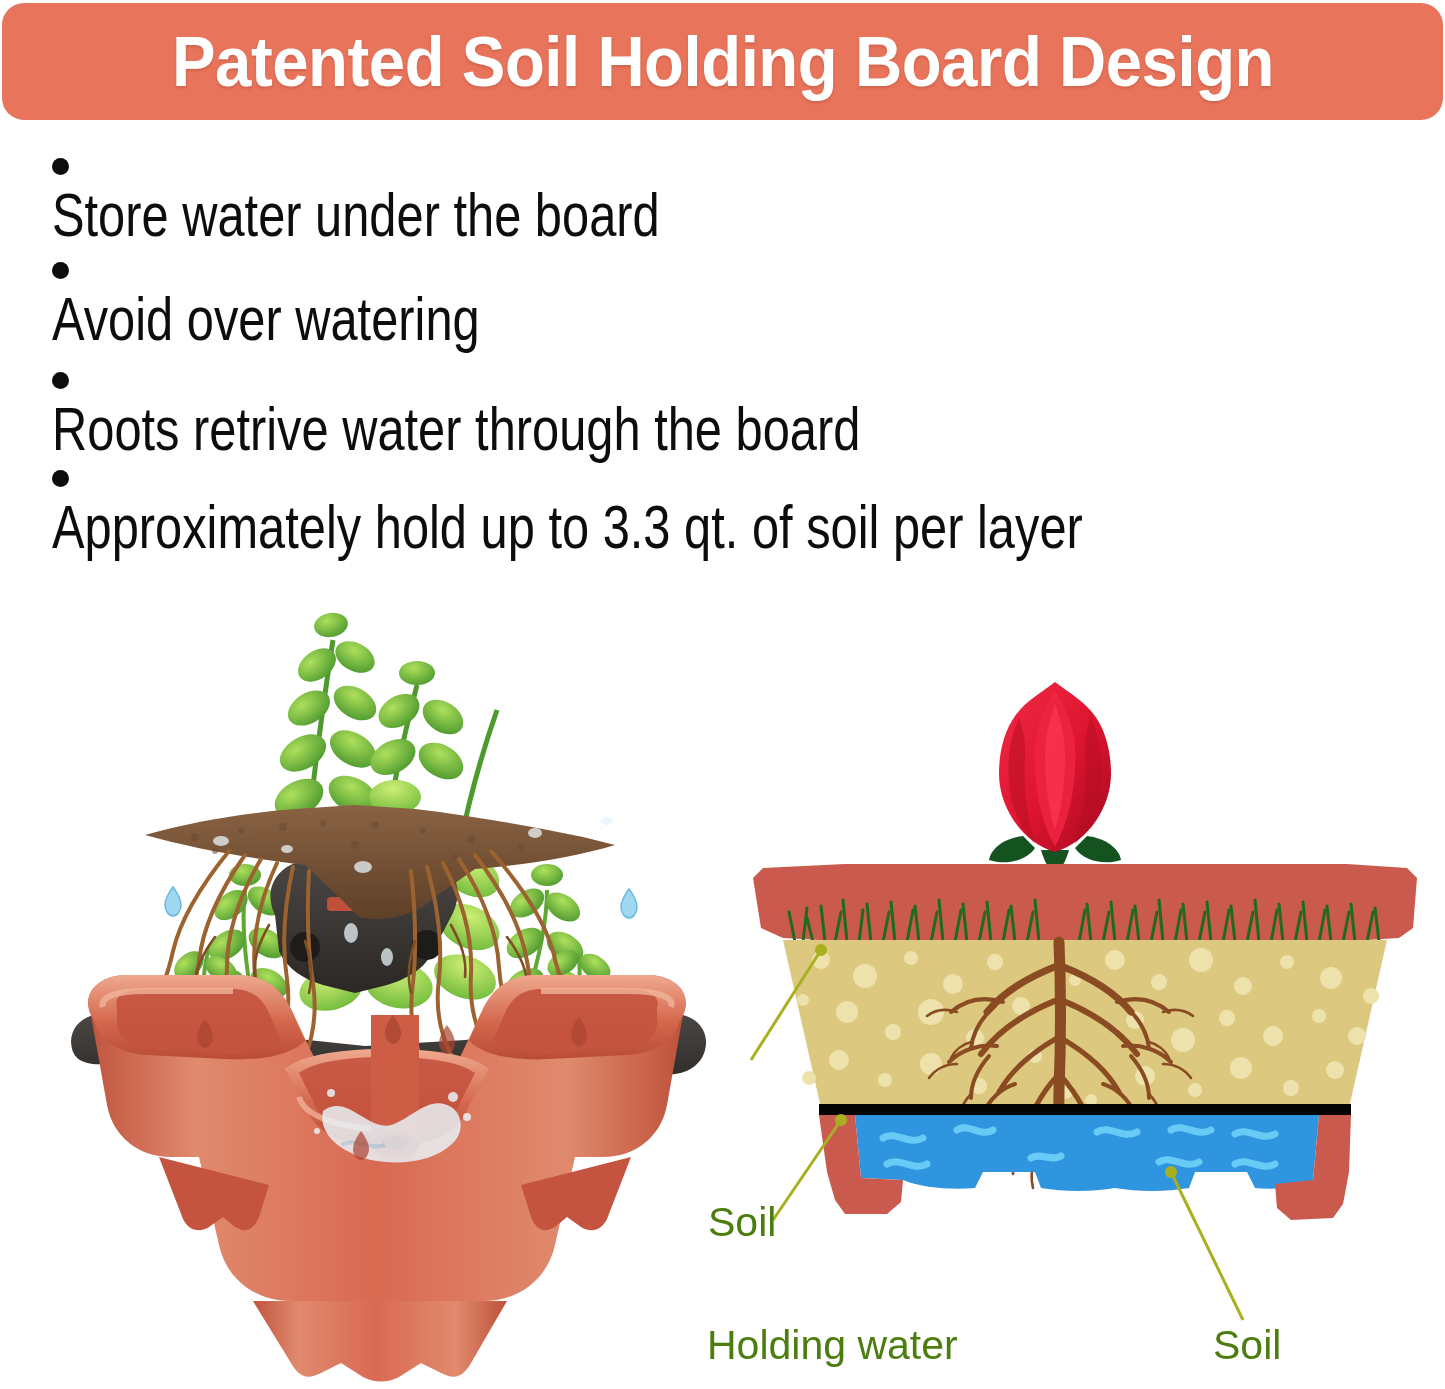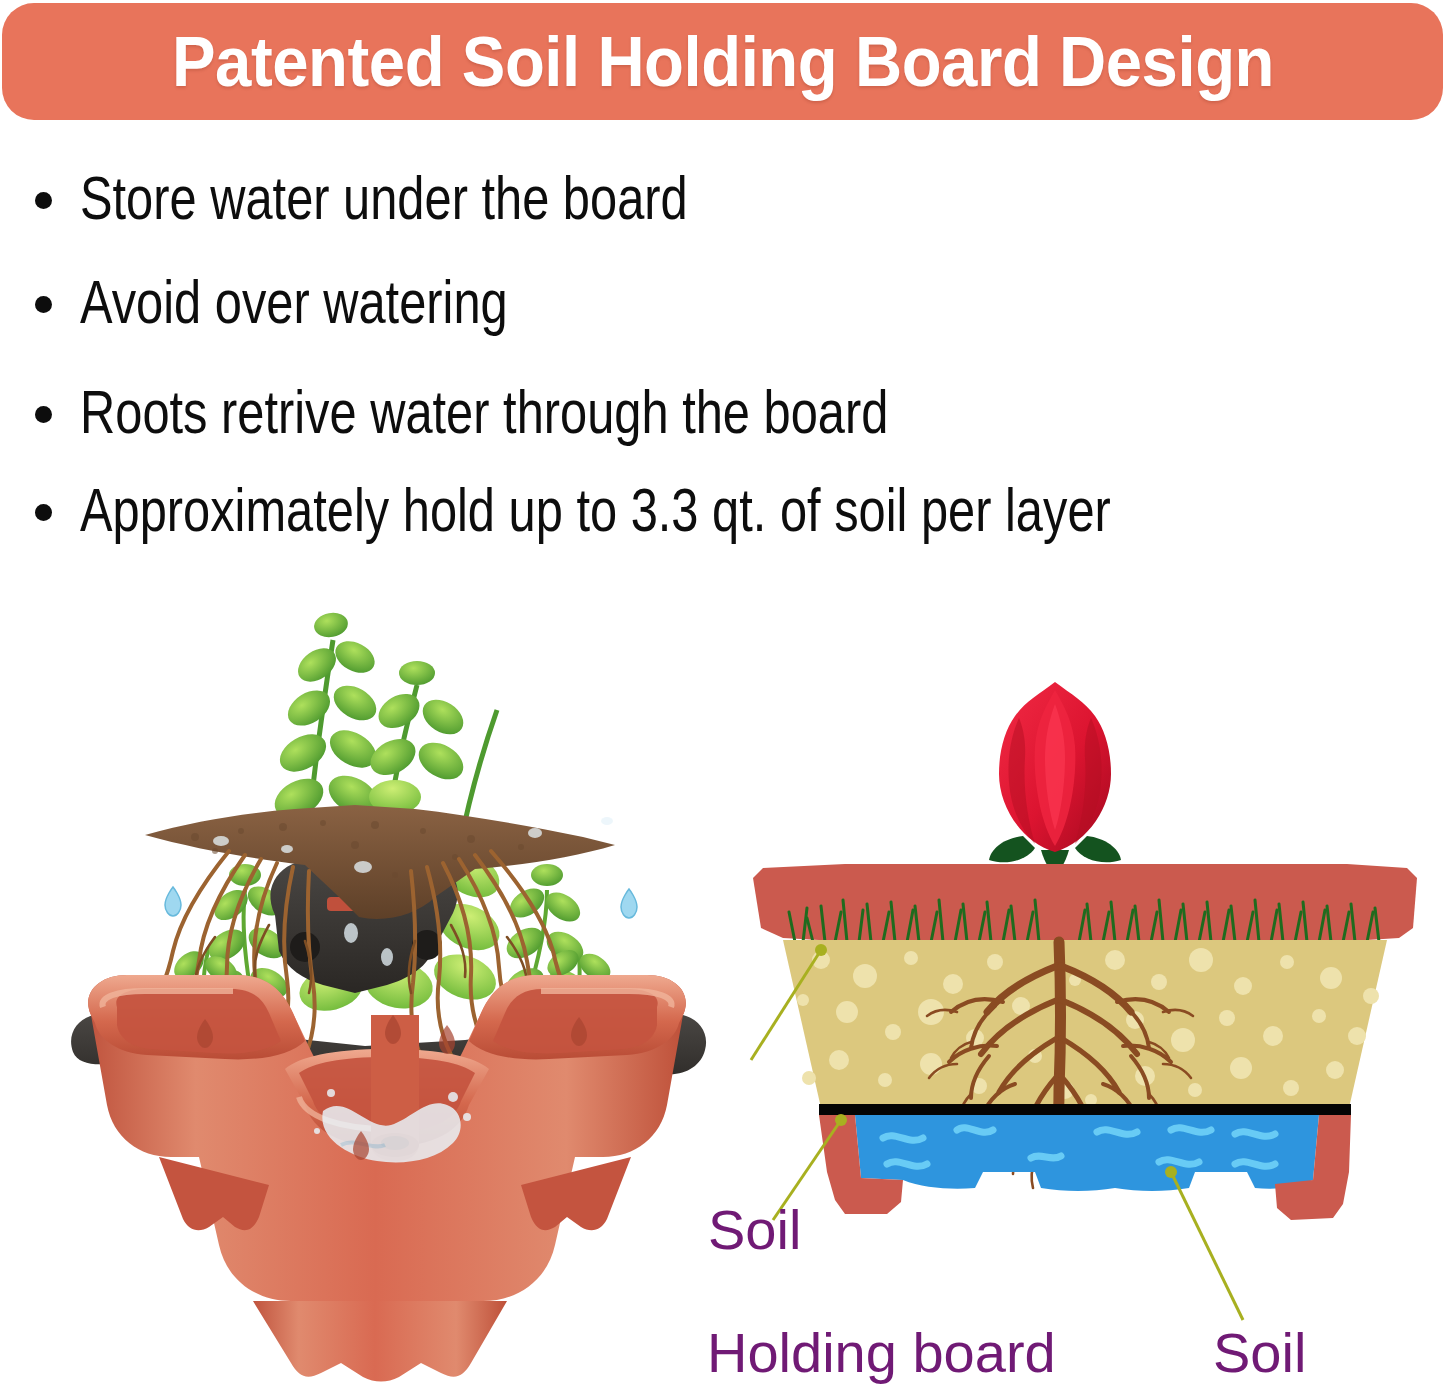--- a/index.html
+++ b/index.html
@@ -2,49 +2,49 @@
 <html><head>
 <meta charset="utf-8">
 <style>
   html,body{margin:0;padding:0;background:#ffffff;}
   body{width:1445px;height:1389px;position:relative;overflow:hidden;
        font-family:"Liberation Sans","DejaVu Sans",sans-serif;}
 
   
   #banner{
     position:absolute;left:2px;top:3px;width:1441px;height:117px;
-    background:#E8745B;border-radius:32px;
+    background:#E8745B;border-radius:22px;
     display:flex;align-items:center;justify-content:center;
   }
   #banner-title{
     color:#ffffff;font-weight:bold;font-size:71px;line-height:1;
     letter-spacing:-0.5px;transform:scaleX(0.92);transform-origin:center;
     white-space:nowrap;text-shadow:0 2px 3px rgba(120,40,25,.22);
   }
 
   
   #bullets{position:absolute;left:0;top:140;width:1445px;}
-  .bullet-row{position:absolute;left:35px;display:flex;align-items:baseline;}
+  .bullet-row{position:absolute;left:52px;display:flex;align-items:baseline;flex-direction:column;}
   .bullet-dot{
     width:17px;height:17px;border-radius:50%;background:#0d0d0d;
     display:inline-block;flex:0 0 auto;margin-right:28px;
     position:relative;top:-10px;
   }
   .bullet-text{
     color:#0d0d0d;font-size:61px;line-height:1;white-space:nowrap;
     transform:scaleX(0.80);transform-origin:left center;
   }
 
   
   .art{position:absolute;}
   svg{display:block;overflow:visible;}
 
   
   .diagram-label{
-    position:absolute;color:#701a75;font-size:56px;line-height:1;
+    position:absolute;color:#4d7c0f;font-size:41px;line-height:1;
     white-space:nowrap;
   }
 </style>
 </head>
 <body>
 
 <div id="banner">
   <div id="banner-title">Patented Soil Holding Board Design</div>
 </div>
 
@@ -560,15 +560,15 @@
   <g fill="#A8B020">
     <circle cx="86" cy="290" r="6"></circle>
     <circle cx="106" cy="460" r="6"></circle>
     <circle cx="436" cy="512" r="6"></circle>
   </g>
 </svg>
 </div>
 
 <div class="diagram-label" style="left:708px;top:1202px">Soil</div>
 
-<div class="diagram-label" style="left:707px;top:1325px">Holding board</div>
+<div class="diagram-label" style="left:707px;top:1325px">Holding water</div>
 
 <div class="diagram-label" style="left:1213px;top:1325px">Soil</div>
 
 </body></html>

